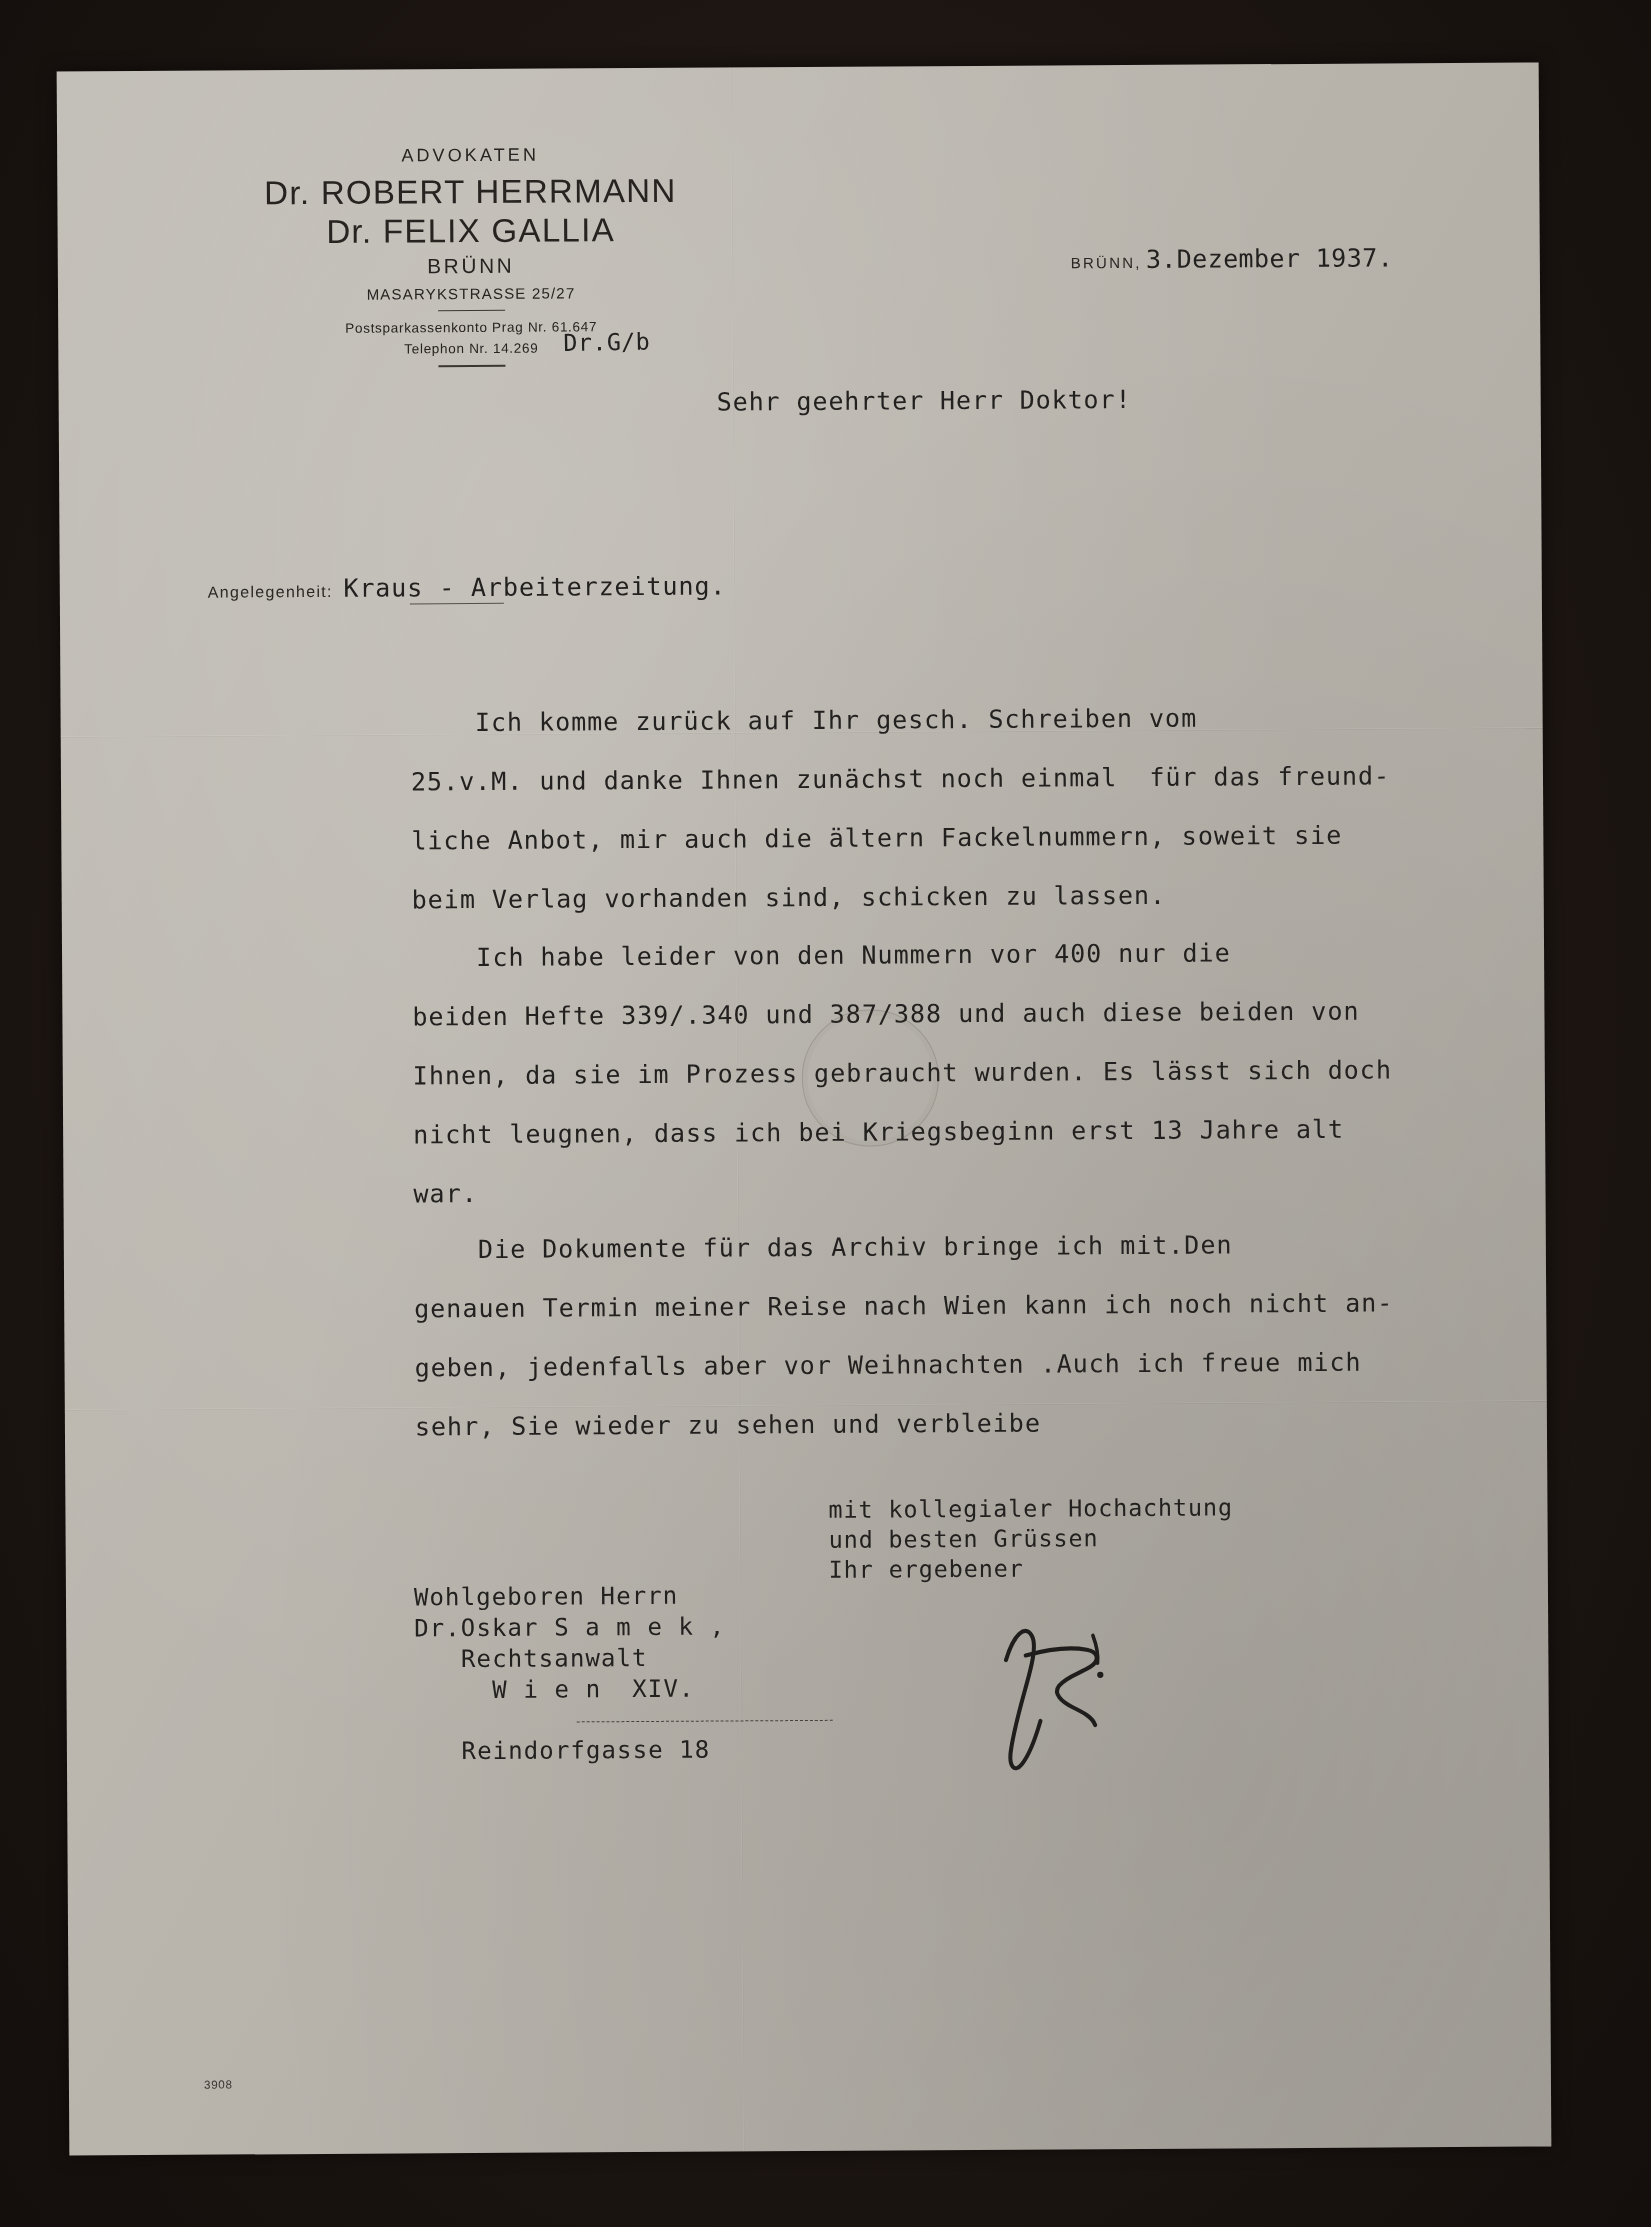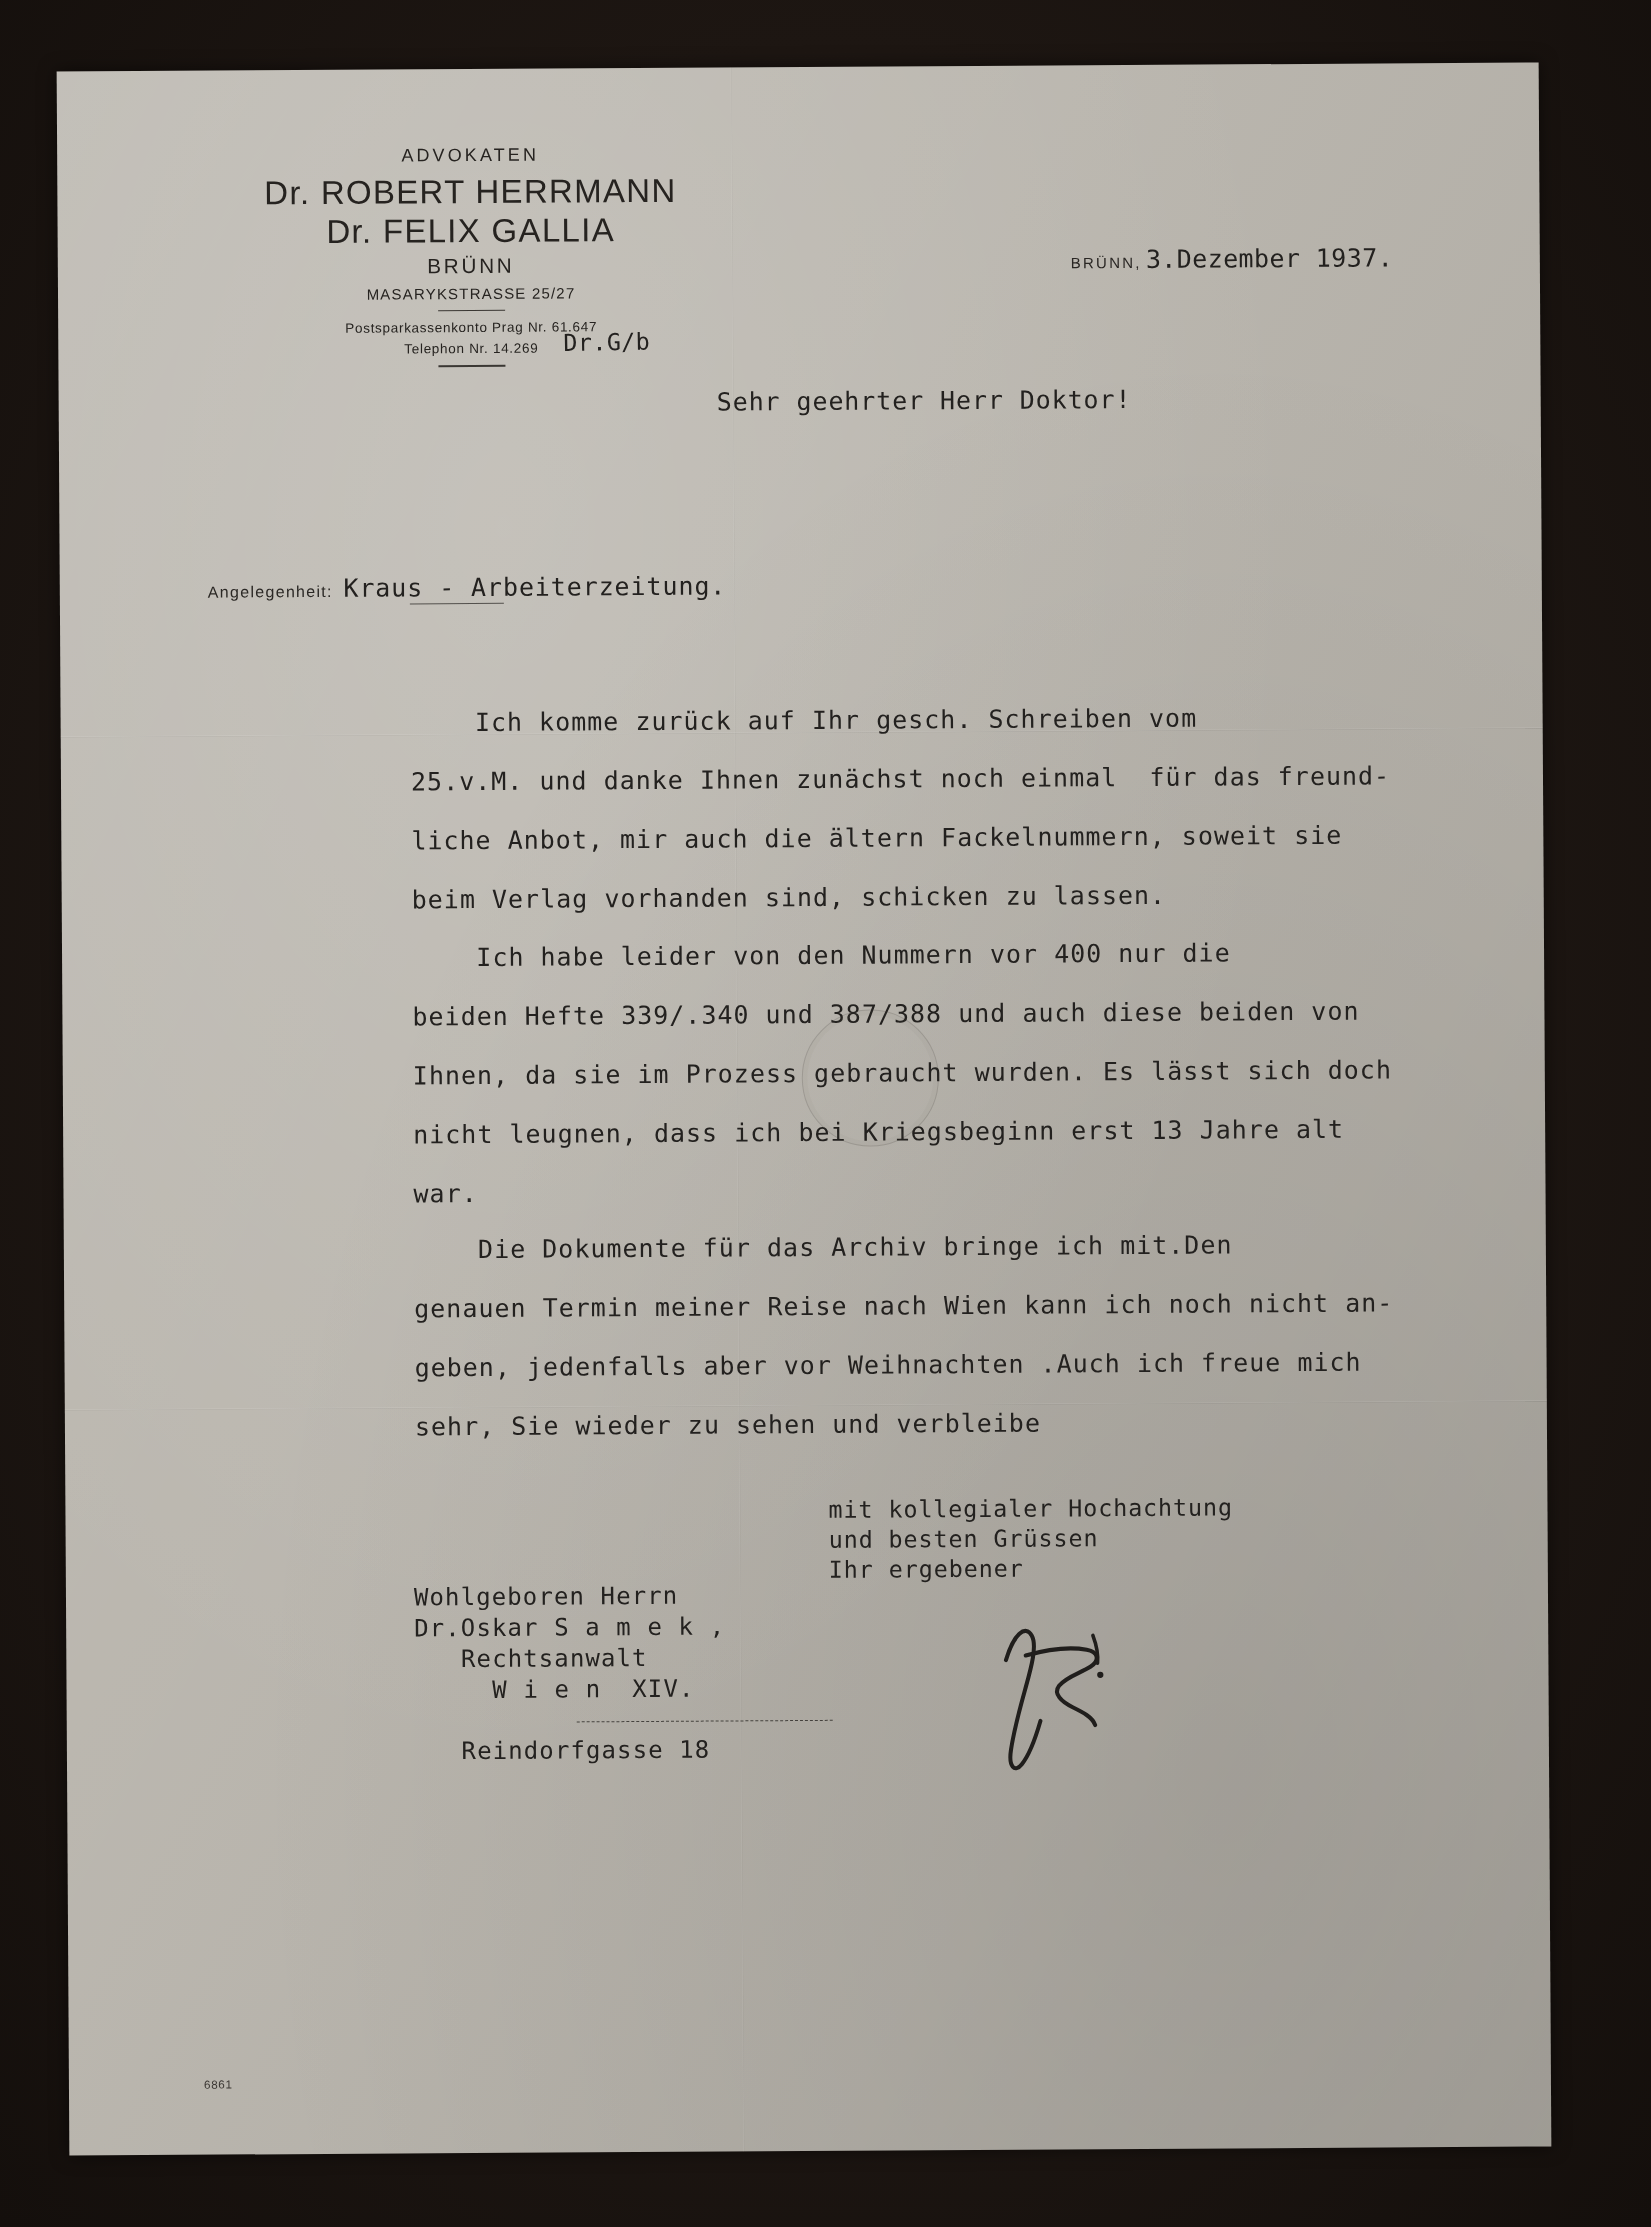--- a/index.html
+++ b/index.html
@@ -332,15 +332,15 @@
     <path d="M52 150 C 70 92, 96 70, 110 96 C 122 118, 108 168, 96 210
              C 84 252, 70 300, 62 350 C 56 388, 70 402, 86 382
              C 104 360, 118 320, 128 286" fill="none" stroke="#201e1c" stroke-width="9" stroke-linecap="round"></path>
     <path d="M96 140 C 140 128, 190 120, 232 128 C 258 133, 262 152, 240 166
              C 216 181, 186 188, 170 208 C 156 226, 176 244, 200 256
              C 222 267, 244 278, 250 296" fill="none" stroke="#201e1c" stroke-width="9" stroke-linecap="round"></path>
     <path d="M246 96 C 254 118, 258 140, 256 158" fill="none" stroke="#201e1c" stroke-width="8" stroke-linecap="round"></path>
     <circle cx="262" cy="184" r="7" fill="#201e1c"></circle>
   </svg>
 
-  <div id="archive-number">6861</div>
+  <div id="archive-number">3908</div>
 </div>
 
 
 </body></html>

